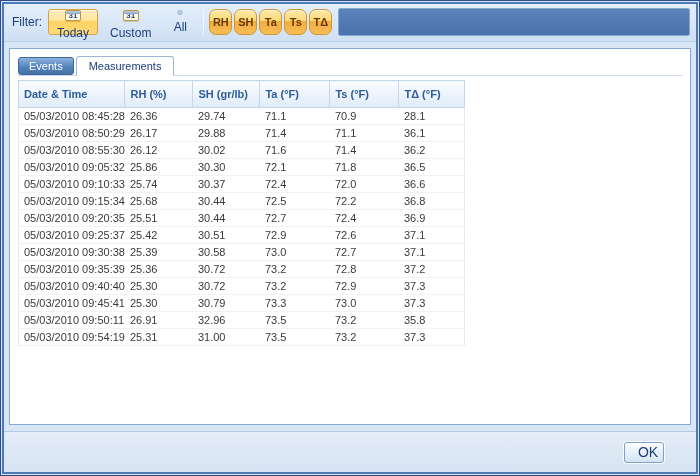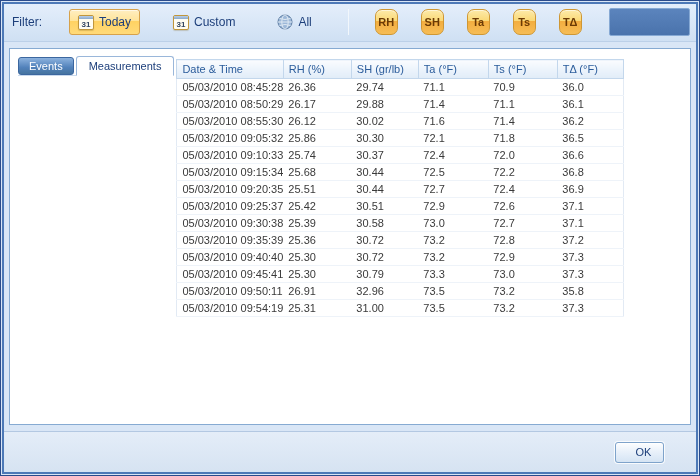--- a/index.html
+++ b/index.html
@@ -35,28 +35,27 @@
   .win-btn { color:#7f93b2; font-size:11px; font-weight:bold; line-height:10px; cursor:default; }
   .win-btn.min { letter-spacing:0; }
 
   
   .toolbar {
     flex:0 0 37px;
     background:linear-gradient(#e4eefb,#cfe0f3);
     border-bottom:1px solid #bcd0e8;
     display:flex; align-items:center;
     padding:4px 6px 5px 8px;
-    gap:21px;
   }
   .filter-label { color:#1c3e7a; font-size:12px; margin-right:6px; }
   .tb-btn {
     display:flex; align-items:center; gap:5px;
     height:26px; padding:0 8px; margin-right:3px;
     border-radius:3px; border:1px solid transparent;
-    color:#1c3e7a; font-size:12px; cursor:default;
+    color:#1c3e7a; font-size:12px; cursor:default;flex-direction:column;
   }
   .tb-btn.selected {
     background:linear-gradient(#ffeec1,#ffe49a 45%,#ffd262 46%,#ffda79);
     border:1px solid #d6a14b;
     box-shadow:inset 0 1px 0 rgba(255,255,255,.6);
   }
   .cal-icon {
     width:16px; height:15px; background:#fffdf2;
     border:1px solid #c0963c; border-radius:2px;
     position:relative; font-size:8px; font-weight:bold; color:#31435f;
@@ -86,21 +85,21 @@
     background:linear-gradient(#5b84bd,#4a73ac);
     border:1px solid #86a9d4; border-radius:2px;
   }
 
   
   .content-wrap { flex:1; padding:6px 5px 0 5px; display:flex; flex-direction:column; }
   .content-panel {
     flex:1; background:#ffffff;
     border:1px solid #86aad2;
     padding:6px 0 0 8px;
-    display:flex; flex-direction:row;
+    display:flex; flex-direction:column;
     overflow:hidden;
   }
   .tabstrip { display:flex; align-items:flex-end; height:21px; position:relative; }
   .tabstrip::after {
     content:""; position:absolute; left:0; right:8px; bottom:0; height:1px;
     background:#c9daee;
   }
   .tab {
     font-size:11px; padding:3px 12px 3px 12px; margin-right:2px;
     border-radius:3px 3px 0 0; position:relative; z-index:2; cursor:default;
@@ -114,21 +113,21 @@
   }
   .tab.active {
     color:#1c3e7a; background:#ffffff;
     border:1px solid #9ab7da; border-bottom:1px solid #ffffff;padding-left:12px;
   }
 
   
   .grid-area { flex:1; padding-top:4px; }
   table.grid { border-collapse:collapse; table-layout:fixed; font-size:11px; }
   table.grid th {
-    height:19px; text-align:left; font-weight:normal;
+    height:27px; text-align:left; font-weight:bold;
     color:#2b5c9b; padding:0 0 0 5px;
     background:linear-gradient(#fafcfe,#eaf2fb 60%,#e1ecf8);
     border:1px solid #c3d7ec;
     white-space:nowrap; overflow:hidden;
   }
   table.grid td {
     height:17px; color:#3a3a3a; padding:0 0 0 5px;
     border-bottom:1px solid #eef3f9;
     white-space:nowrap; overflow:hidden;
     background:#ffffff;
@@ -139,24 +138,24 @@
   
   .footer {
     flex:0 0 41px;
     background:linear-gradient(#e4edf8,#d6e3f2);
     border-top:1px solid #b3c8e2;
     margin-top:6px;
     display:flex; align-items:center; justify-content:flex-end;
     padding-right:32px;
   }
   .ok-btn {
-    width:49px; height:21px;
+    width:40px; height:21px;
     background:linear-gradient(#fdfeff,#e9f1fa 45%,#d5e4f4);
     border:1px solid #7ea3cb; border-radius:3px;
-    color:#1c3e7a; font-size:11px; font-family:"Liberation Sans", sans-serif;
+    color:#1c3e7a; font-size:14px; font-family:"Liberation Sans", sans-serif;
     box-shadow:0 0 0 1px rgba(255,255,255,.8), inset 0 1px 0 #ffffff;
     cursor:default;
     padding-left:8px;
   }
 </style>
 </head>
 <body>
 
 <div class="window">
   <div class="window-frame">
@@ -224,21 +223,21 @@
                 <th>TΔ (°F)</th>
               </tr>
             </thead>
             <tbody>
                 <tr>
                   <td>05/03/2010 08:45:28</td>
                   <td>26.36</td>
                   <td>29.74</td>
                   <td>71.1</td>
                   <td>70.9</td>
-                  <td>36.0</td>
+                  <td>28.1</td>
                 </tr>
                 <tr>
                   <td>05/03/2010 08:50:29</td>
                   <td>26.17</td>
                   <td>29.88</td>
                   <td>71.4</td>
                   <td>71.1</td>
                   <td>36.1</td>
                 </tr>
                 <tr>

